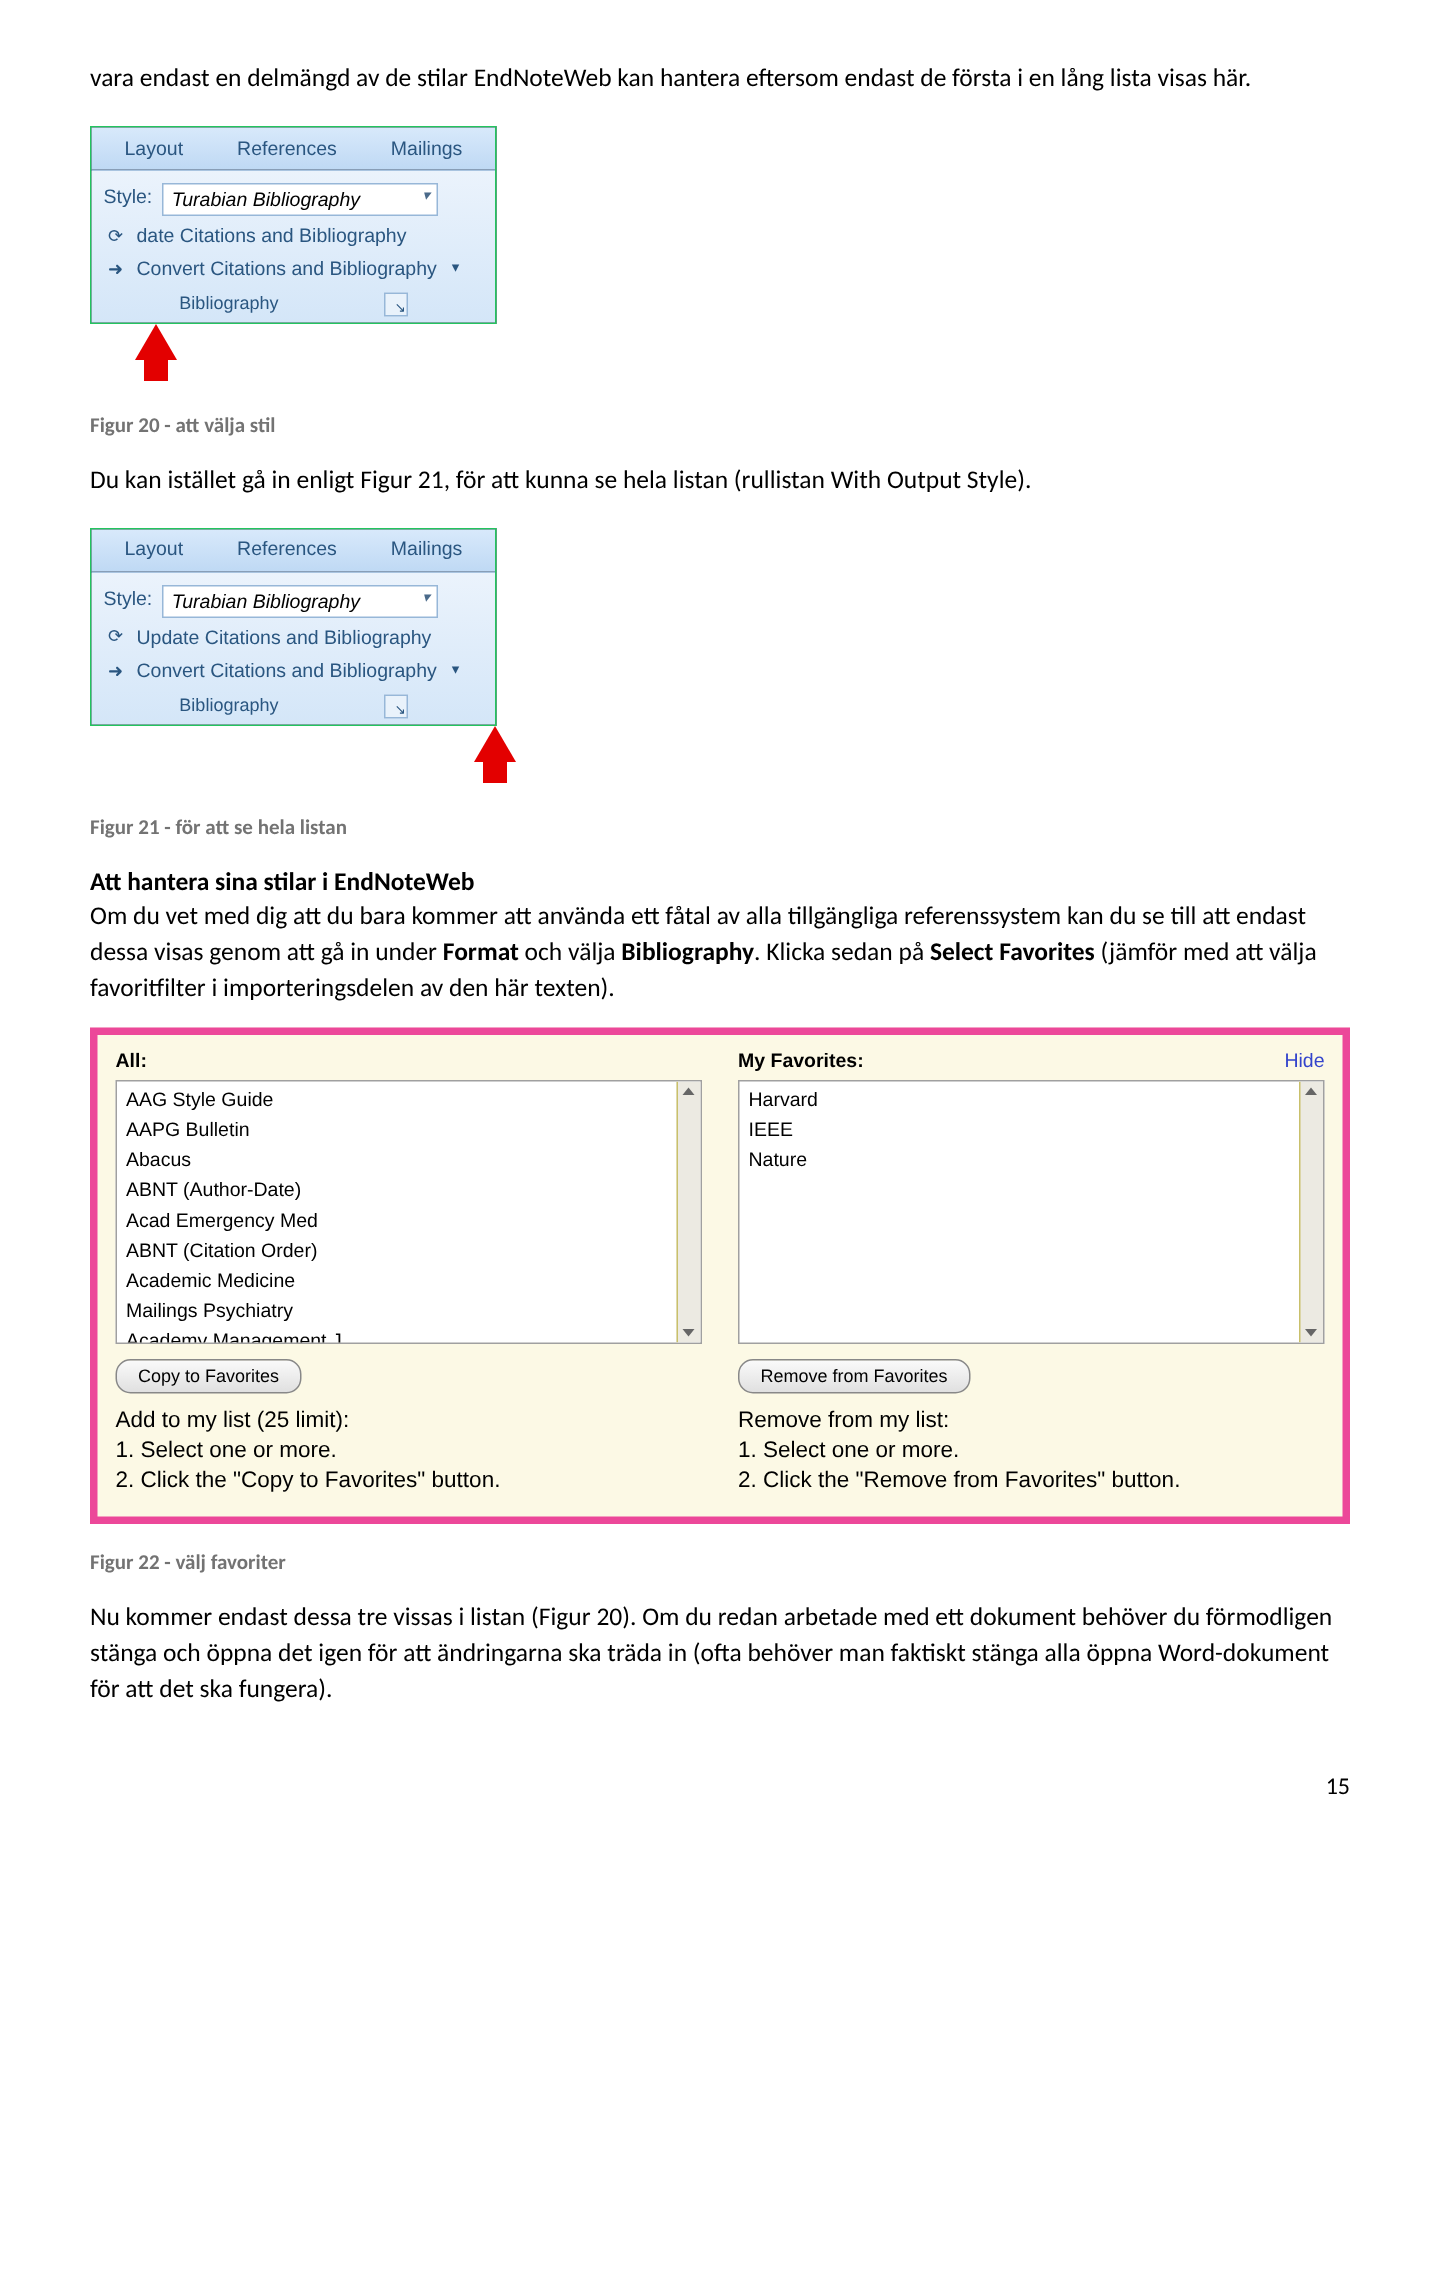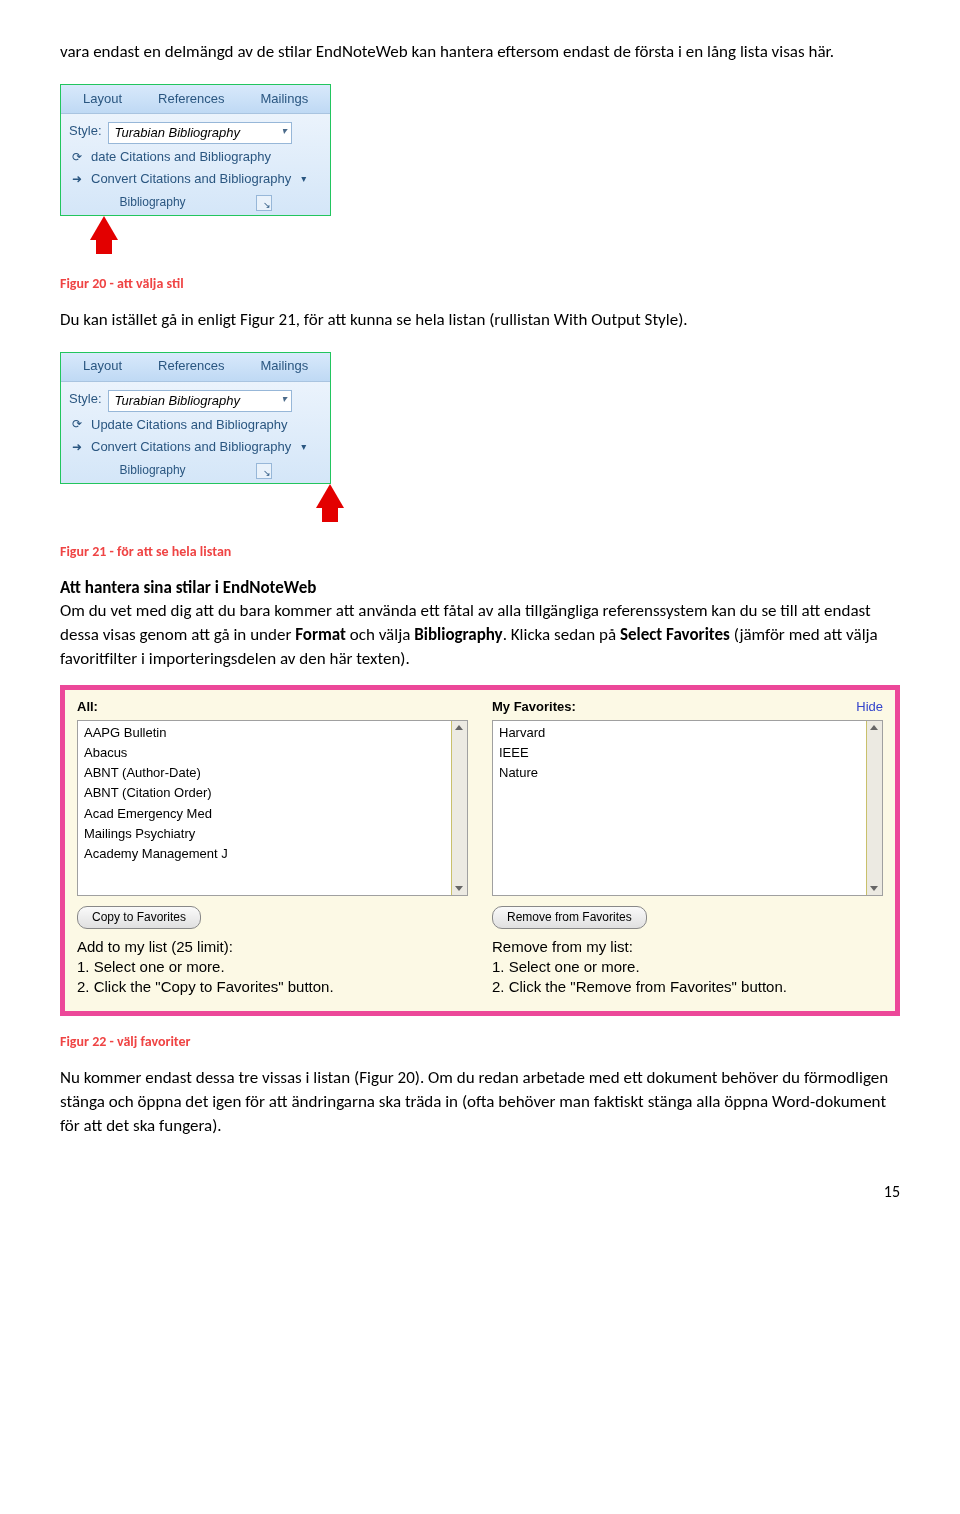--- a/index.html
+++ b/index.html
@@ -10,21 +10,21 @@
     line-height: 1.4;
     color: #000;
     background: #fff;
     width: 960px;
     box-sizing: border-box;
   }
   .para {
     margin: 0 0 14px 0;
   }
   .caption {
-    color: #ef4444;
+    color: #737373;
     font-weight: bold;
     font-size: 14px;
     margin: 16px 0 14px 0;
   }
   .subheading {
     font-weight: bold;
     margin: 4px 0 0 0;
   }
   .bold { font-weight: bold; }
 
@@ -274,25 +274,27 @@
   <span>Om du vet med dig att du bara kommer att använda ett fåtal av alla tillgängliga referenssystem kan du se till att endast dessa visas genom att gå in under </span><span class="bold">Format</span><span> och välja </span><span class="bold">Bibliography</span><span>. Klicka sedan på </span><span class="bold">Select Favorites</span><span> (jämför med att välja favoritfilter i importeringsdelen av den här texten).</span>
 </p>
 
 
 <div class="fav-box">
   <div class="fav-col">
     <div class="fav-head">
         <span>All:</span>
       </div>
     <div class="fav-list">
+      <div class="fav-list-item">AAG Style Guide</div>
       <div class="fav-list-item">AAPG Bulletin</div>
       <div class="fav-list-item">Abacus</div>
       <div class="fav-list-item">ABNT (Author-Date)</div>
+      <div class="fav-list-item">Acad Emergency Med</div>
       <div class="fav-list-item">ABNT (Citation Order)</div>
-      <div class="fav-list-item">Acad Emergency Med</div>
+      <div class="fav-list-item">Academic Medicine</div>
       <div class="fav-list-item">Mailings Psychiatry</div>
       <div class="fav-list-item">Academy Management J</div>
 
       <div class="fav-scroll"></div>
     </div>
     <span class="fav-btn">Copy to Favorites</span>
     <div class="fav-instr">
       <div>Add to my list (25 limit):</div>
       <div>1. Select one or more.</div>
       <div>2. Click the "Copy to Favorites" button.</div>

